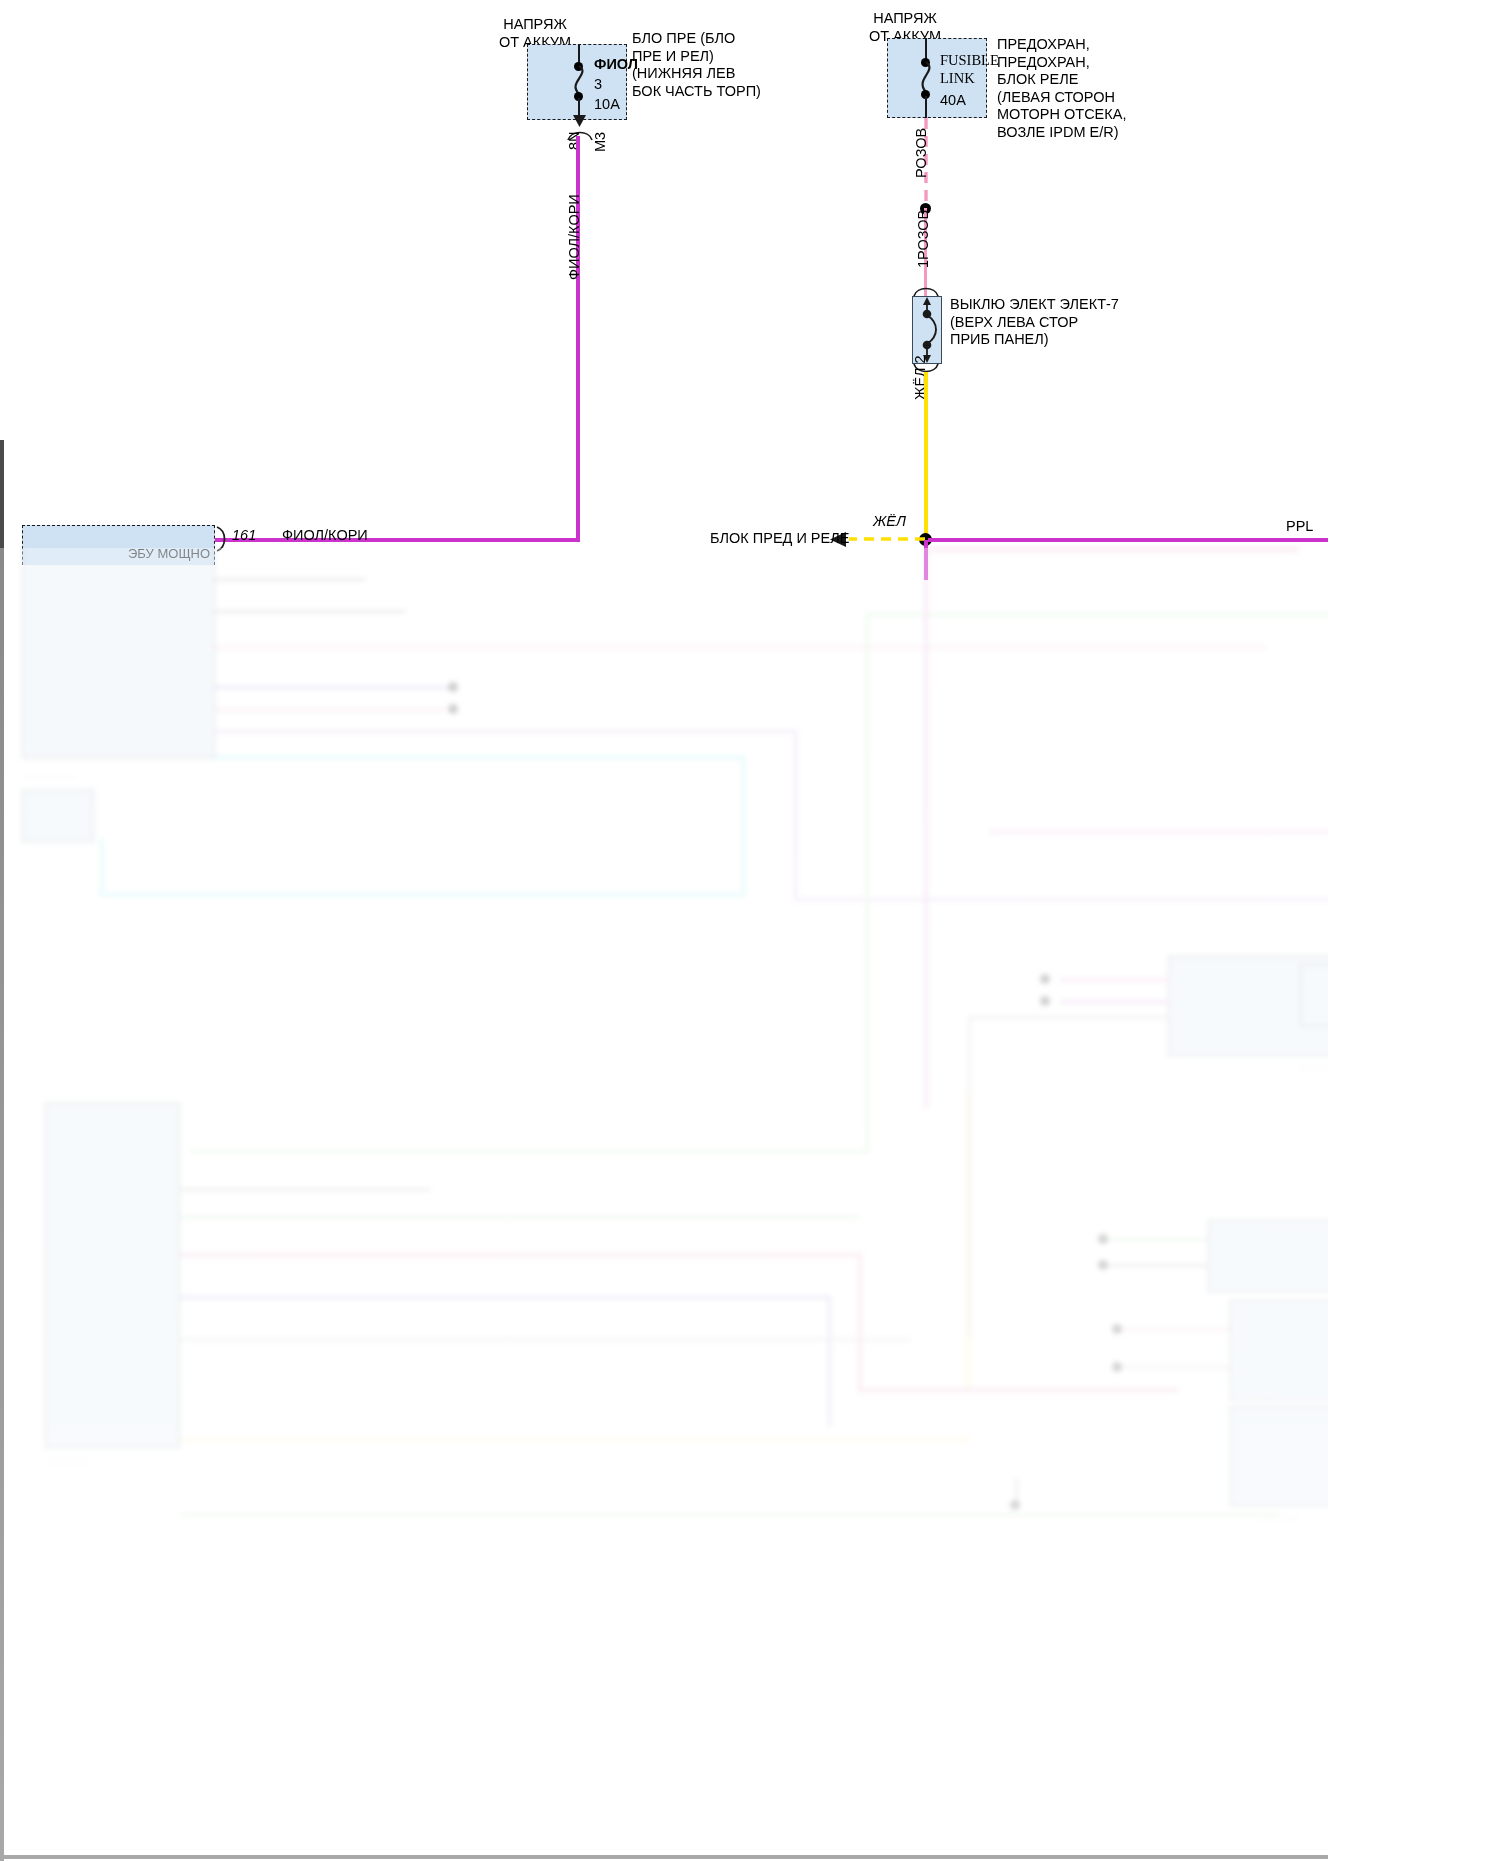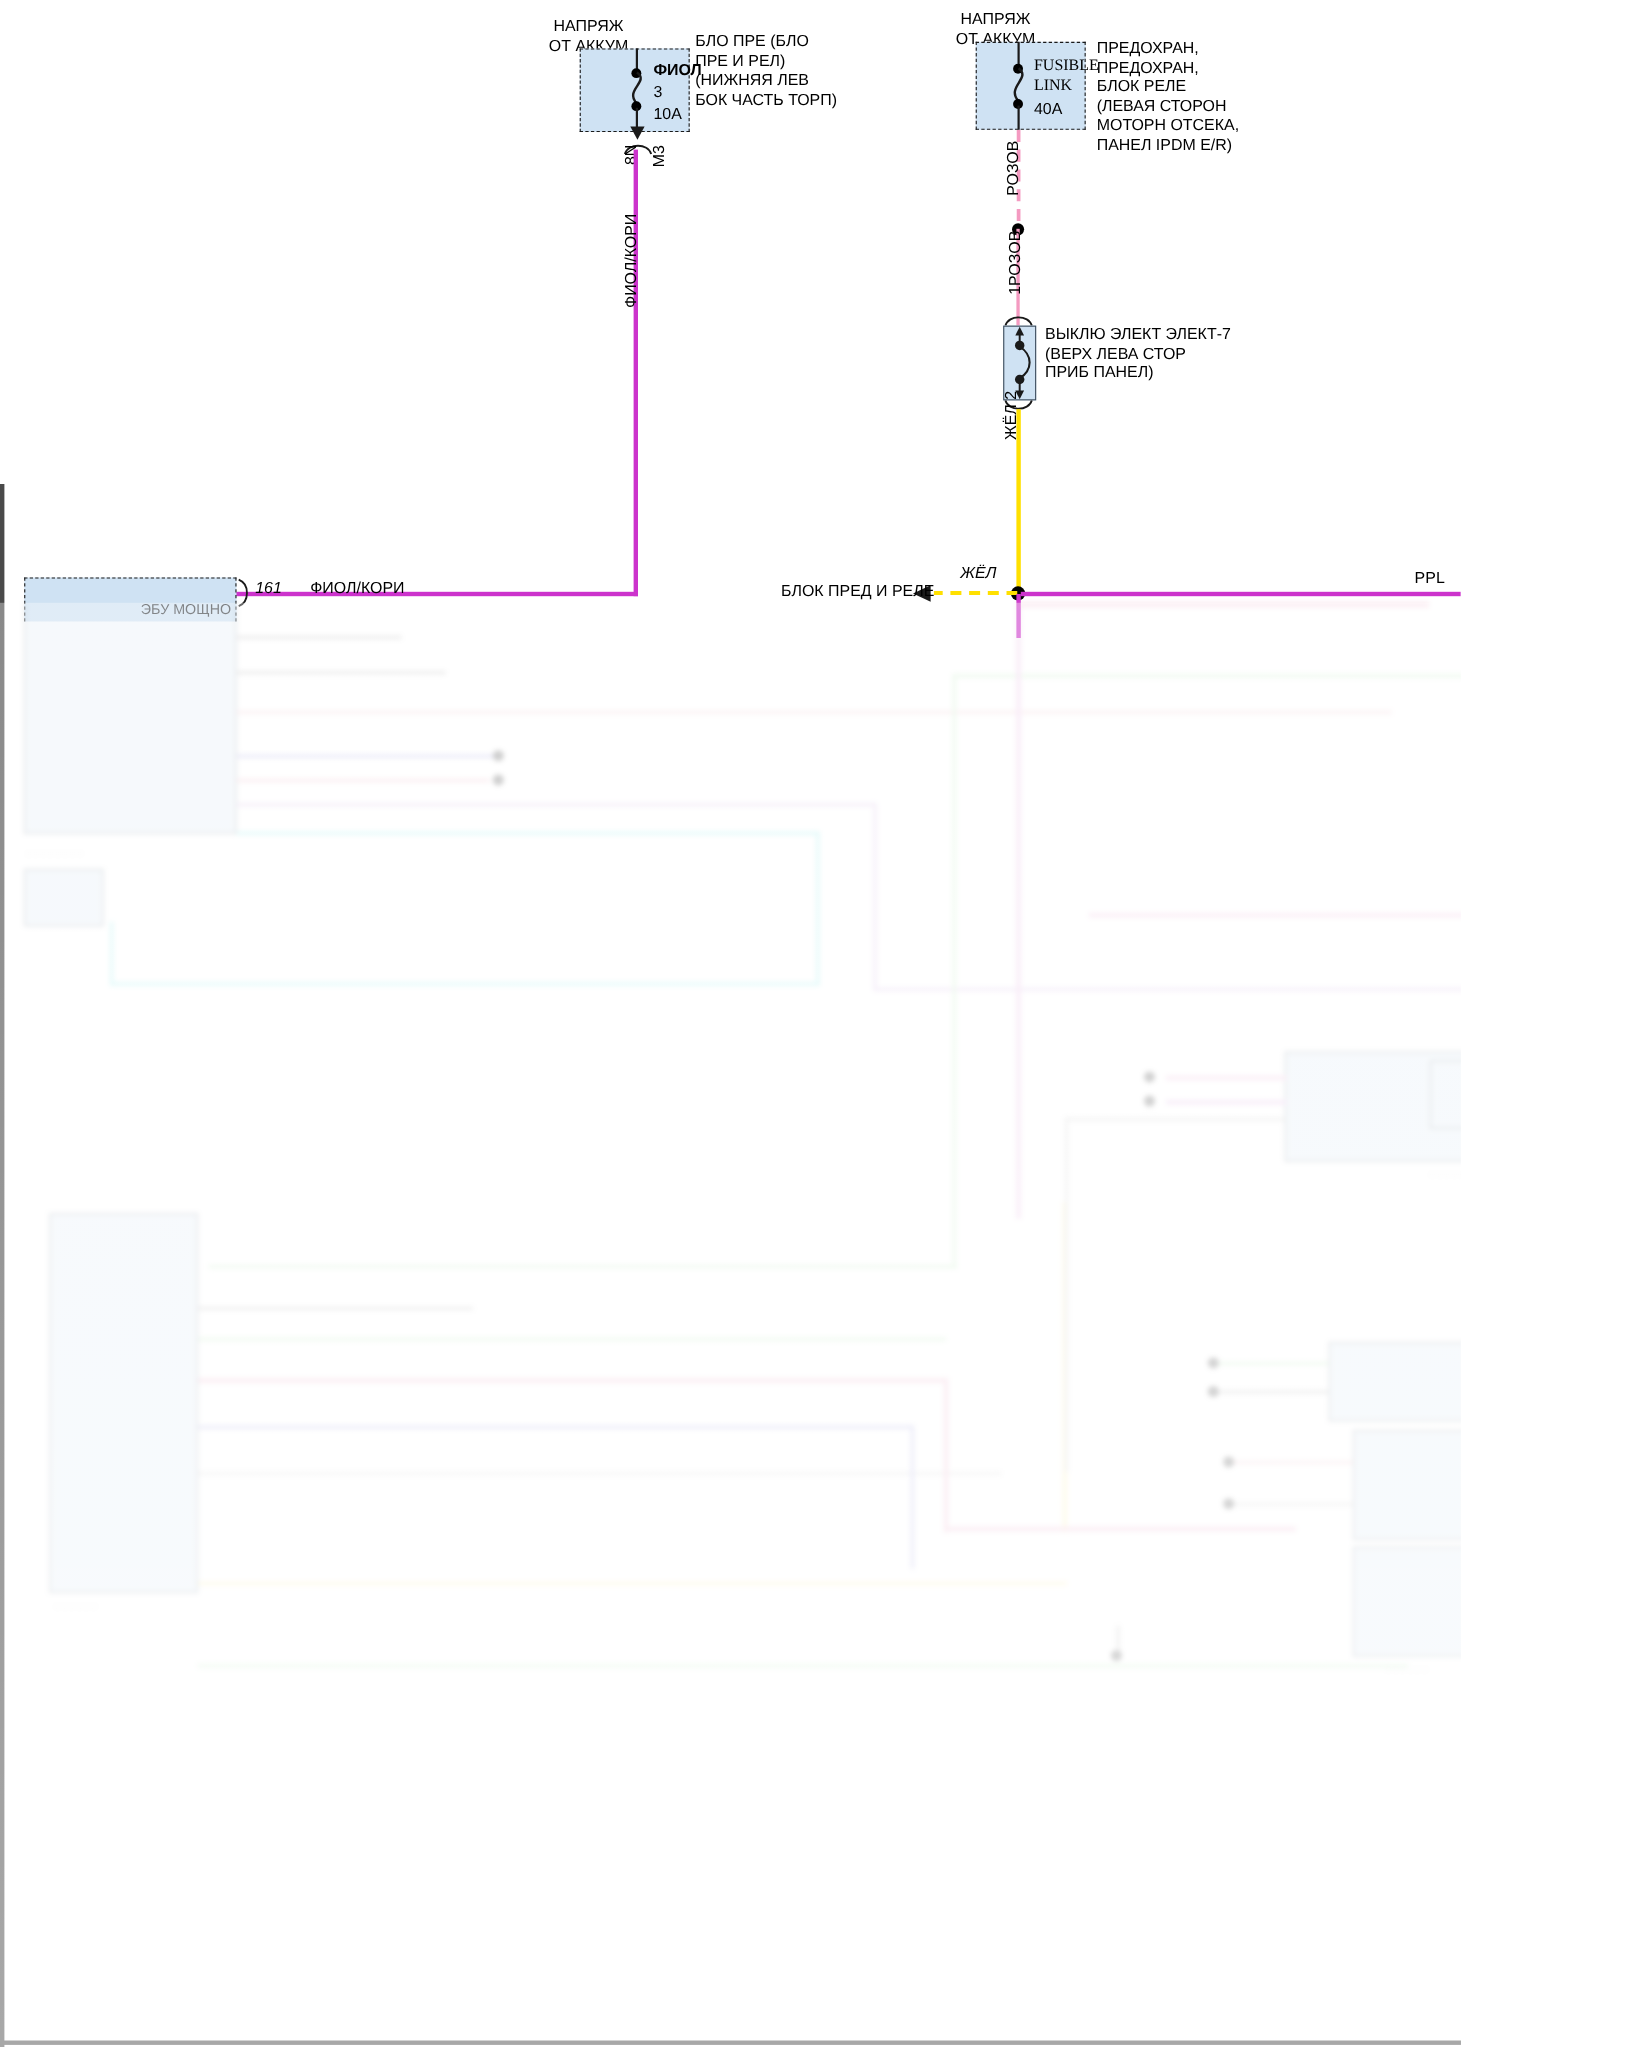--- a/index.html
+++ b/index.html
@@ -88,21 +88,21 @@
 
   <div class="lbl" style="left:940px;top:52px;font-family:Liberation Serif, serif;">FUSIBLE
 LINK</div>
   <div class="lbl" style="left:940px;top:92px;">40A</div>
 
   <div class="lbl" style="left:997px;top:36px;">ПРЕДОХРАН,
 ПРЕДОХРАН,
 БЛОК РЕЛЕ
 (ЛЕВАЯ СТОРОН
 МОТОРН ОТСЕКА,
-ПАНЕЛ IPDM E/R)</div>
+ВОЗЛЕ IPDM E/R)</div>
 
   <svg style="position:absolute;left:921px;top:118px;" width="10" height="88">
     <line x1="5" y1="0" x2="5" y2="88" stroke="#f49ac1" stroke-width="3.4" stroke-dasharray="11 7"></line>
   </svg>
   <div class="vlbl" style="left:913px;top:178px;">РОЗОВ</div>
 
   <div class="dot" style="left:920px;top:203px;width:11px;height:11px;"></div>
 
   <div class="wire" style="left:924px;top:208px;width:3.4px;height:88px;background:#f49ac1;"></div>
   <div class="vlbl" style="left:915px;top:268px;">1РОЗОВ</div>

